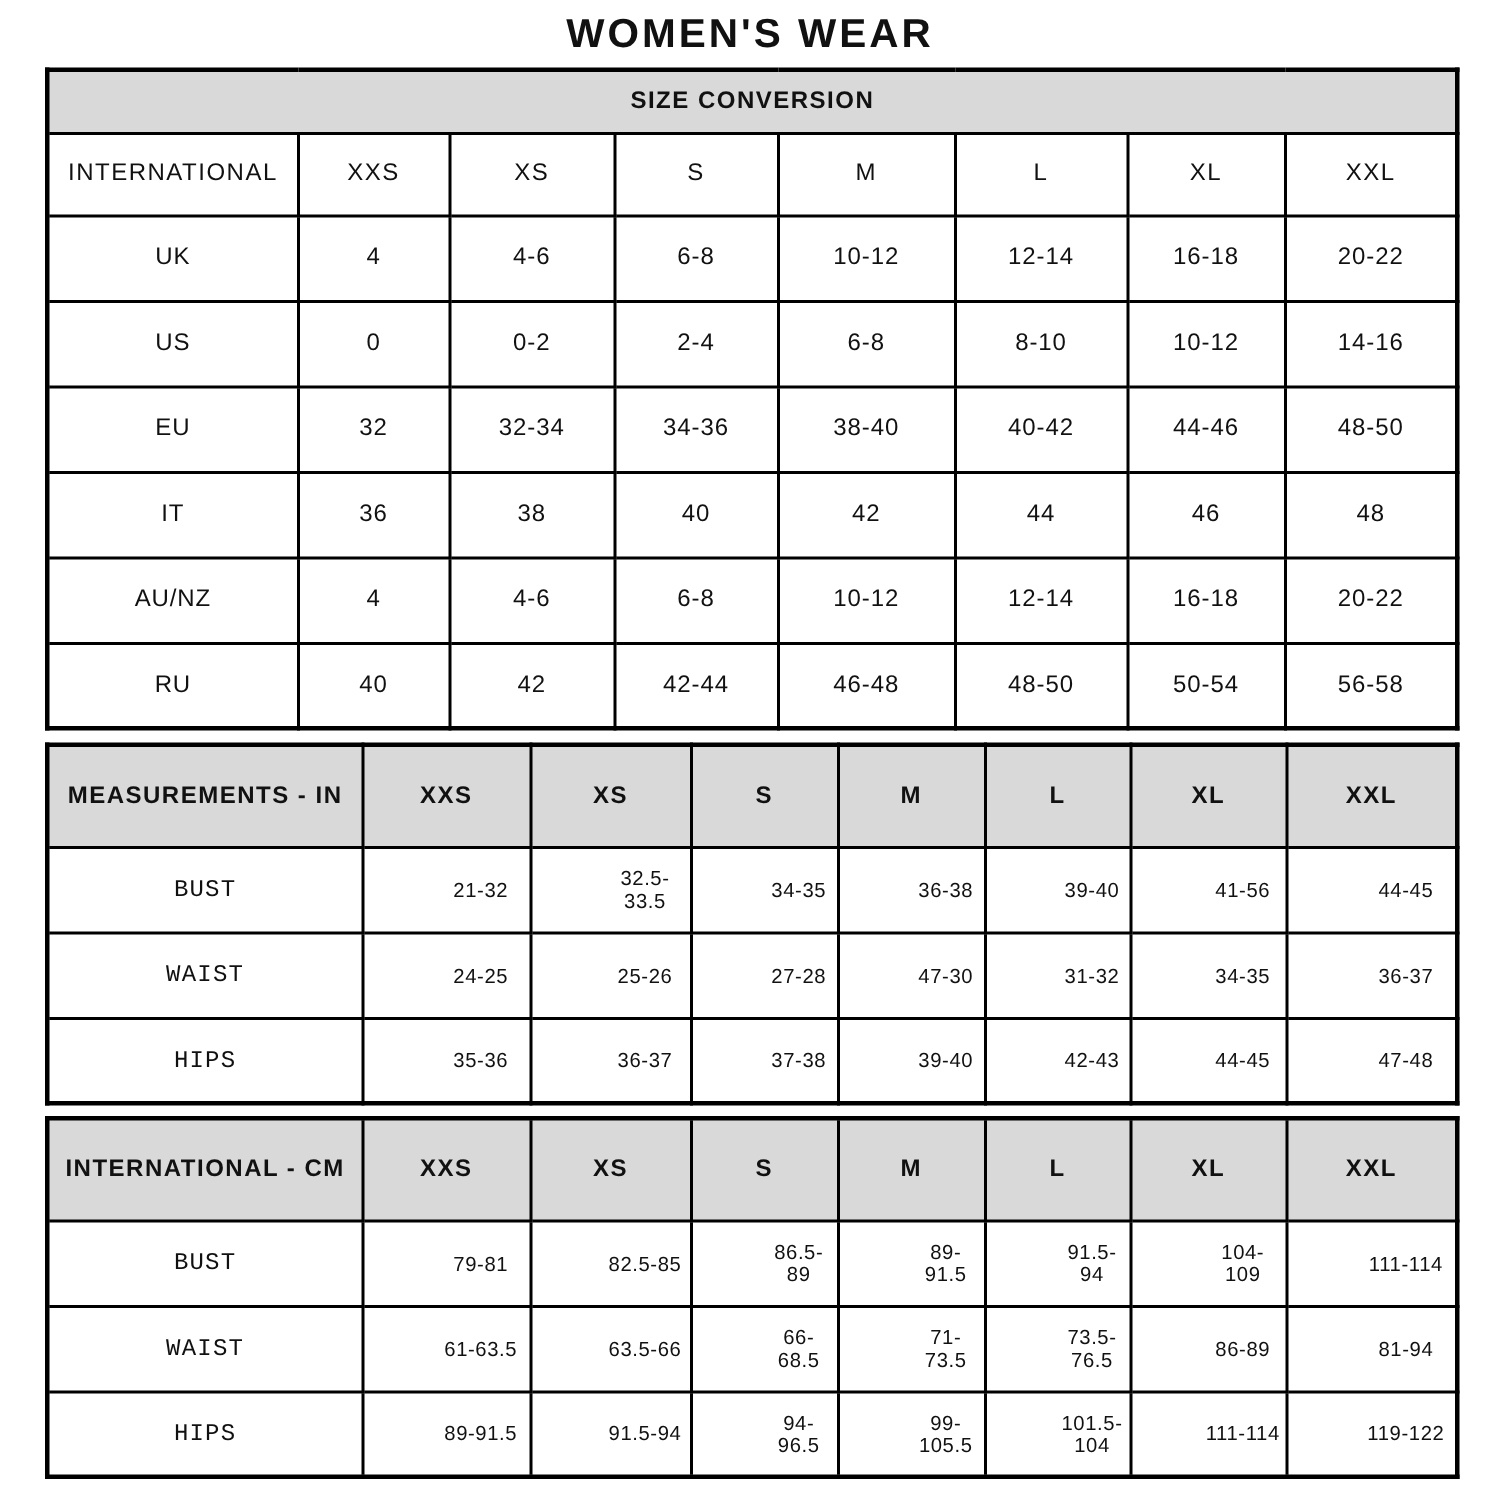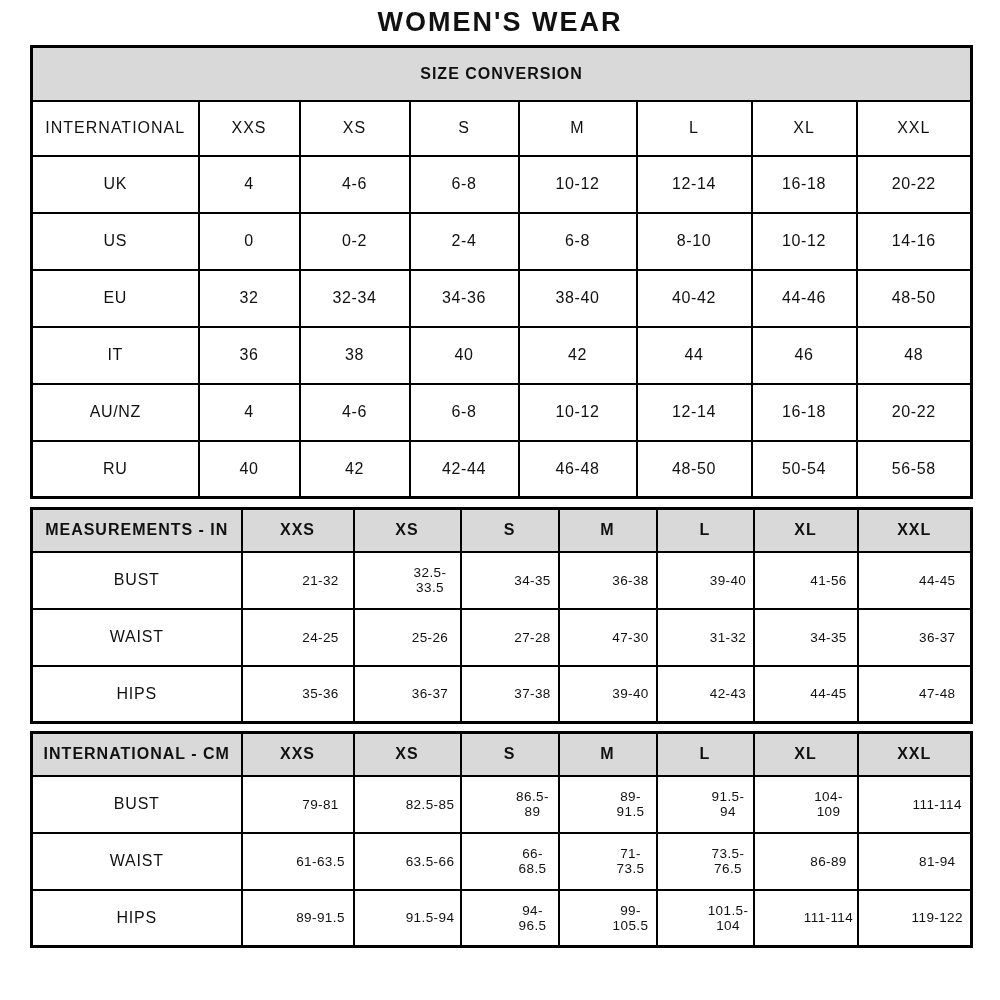--- a/index.html
+++ b/index.html
@@ -25,30 +25,30 @@
   }
   td {
     border: 2px solid #000;
     text-align: center; vertical-align: middle;
     padding: 0 2px;
     background: #ffffff;
   }
   .banner {
     background: #d9d9d9;
     font-weight: 700; font-size: 16px; letter-spacing: 1px;
-    height: 54px;
+    height: 42px;
   }
   .t1 .colhead-row td { height: 55px; font-size: 16px; letter-spacing: 1px; }
   .t1 .data-row td { height: 57px; font-size: 16px; letter-spacing: 0.6px; }
   .t2 .head-row td {
     background: #d9d9d9; font-weight: 700;
-    font-size: 16px; letter-spacing: 1px; height: 43px;
+    font-size: 16px; letter-spacing: 1px; height: 68px;
   }
   .t2 .data-row td { height: 57px; }
-  .t2 .data-row td.row-label { font-size: 16px; letter-spacing: 0.8px; }
+  .t2 .data-row td.row-label { font-size: 16px; letter-spacing: 0.8px; font-family: Liberation Mono, monospace; }
   .t2 .data-row td.val { font-size: 13.5px; letter-spacing: 0.4px; padding-left: 48px; }
   .gap8 { height: 8px; }
   .gap7 { height: 7px; }
 </style>
 </head>
 <body>
 
 <div class="page-title">WOMEN'S WEAR</div>
 
 <div class="wrap">

